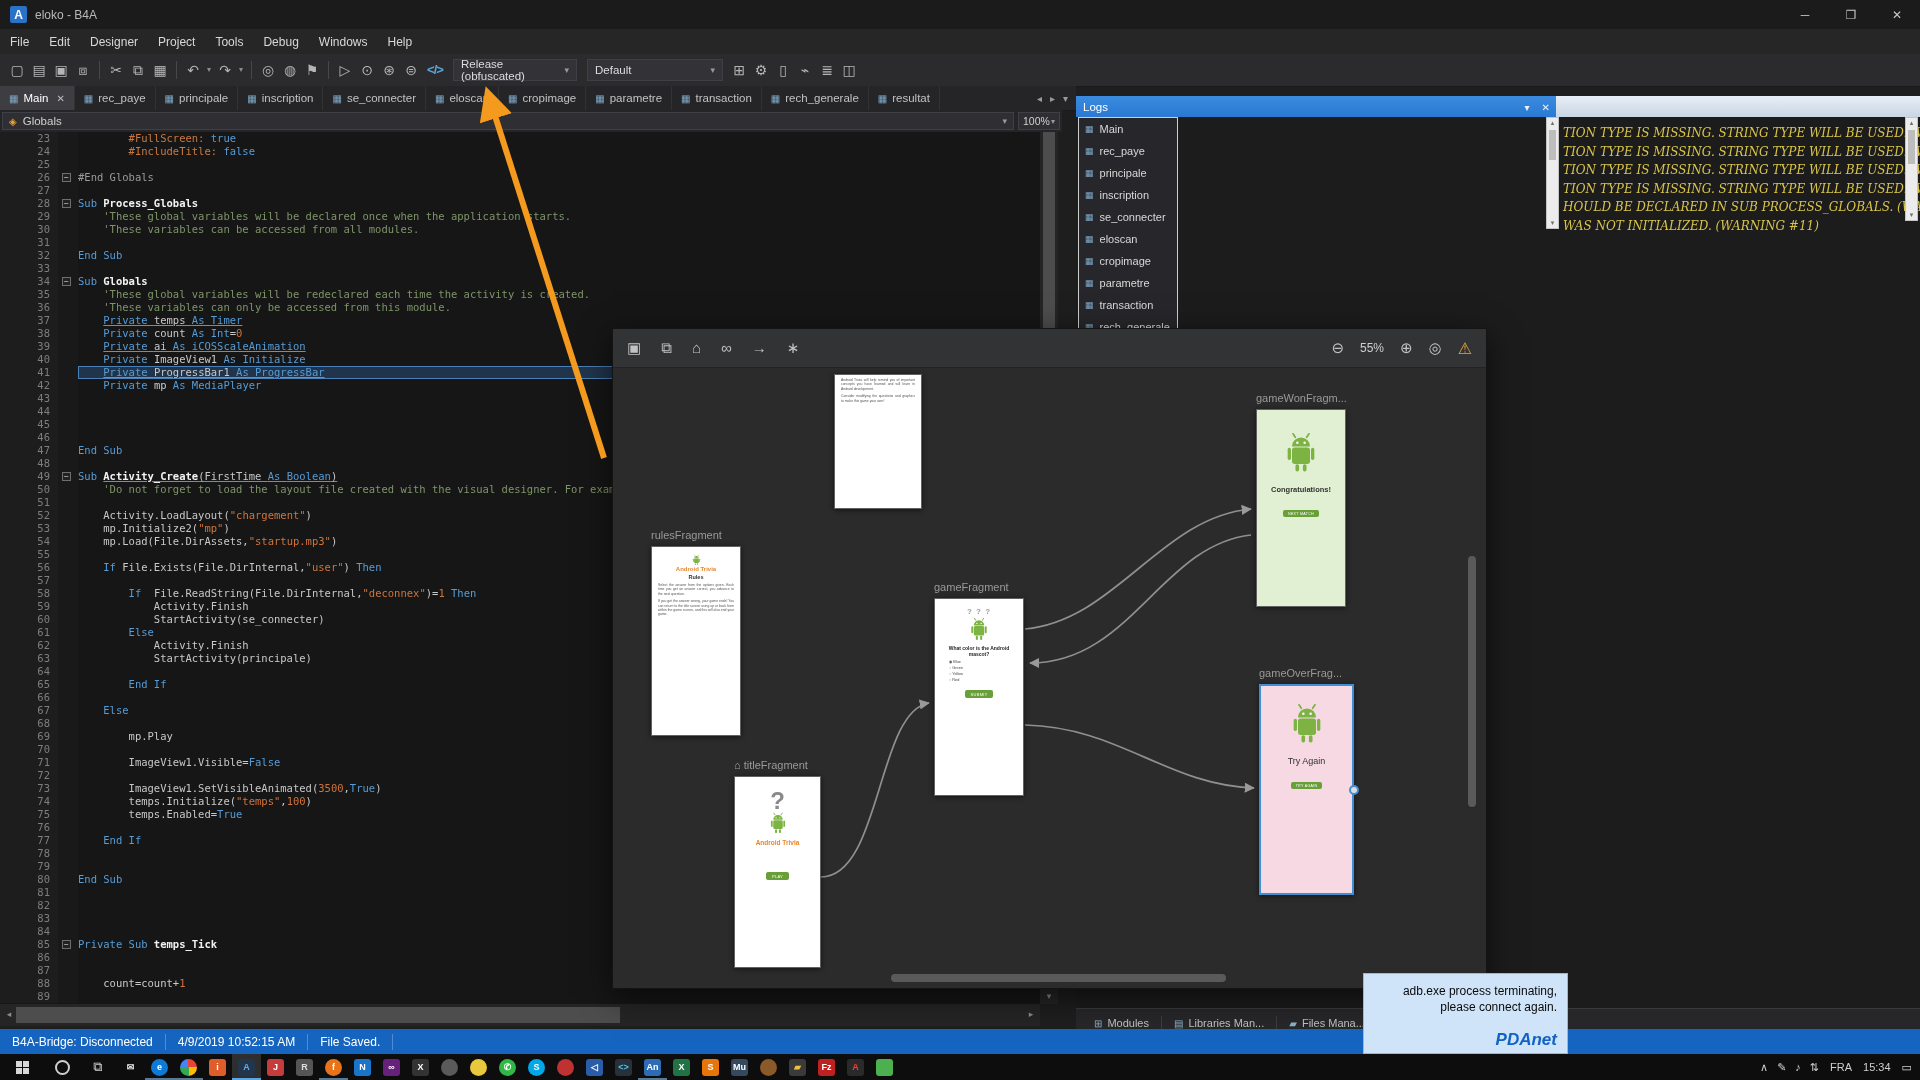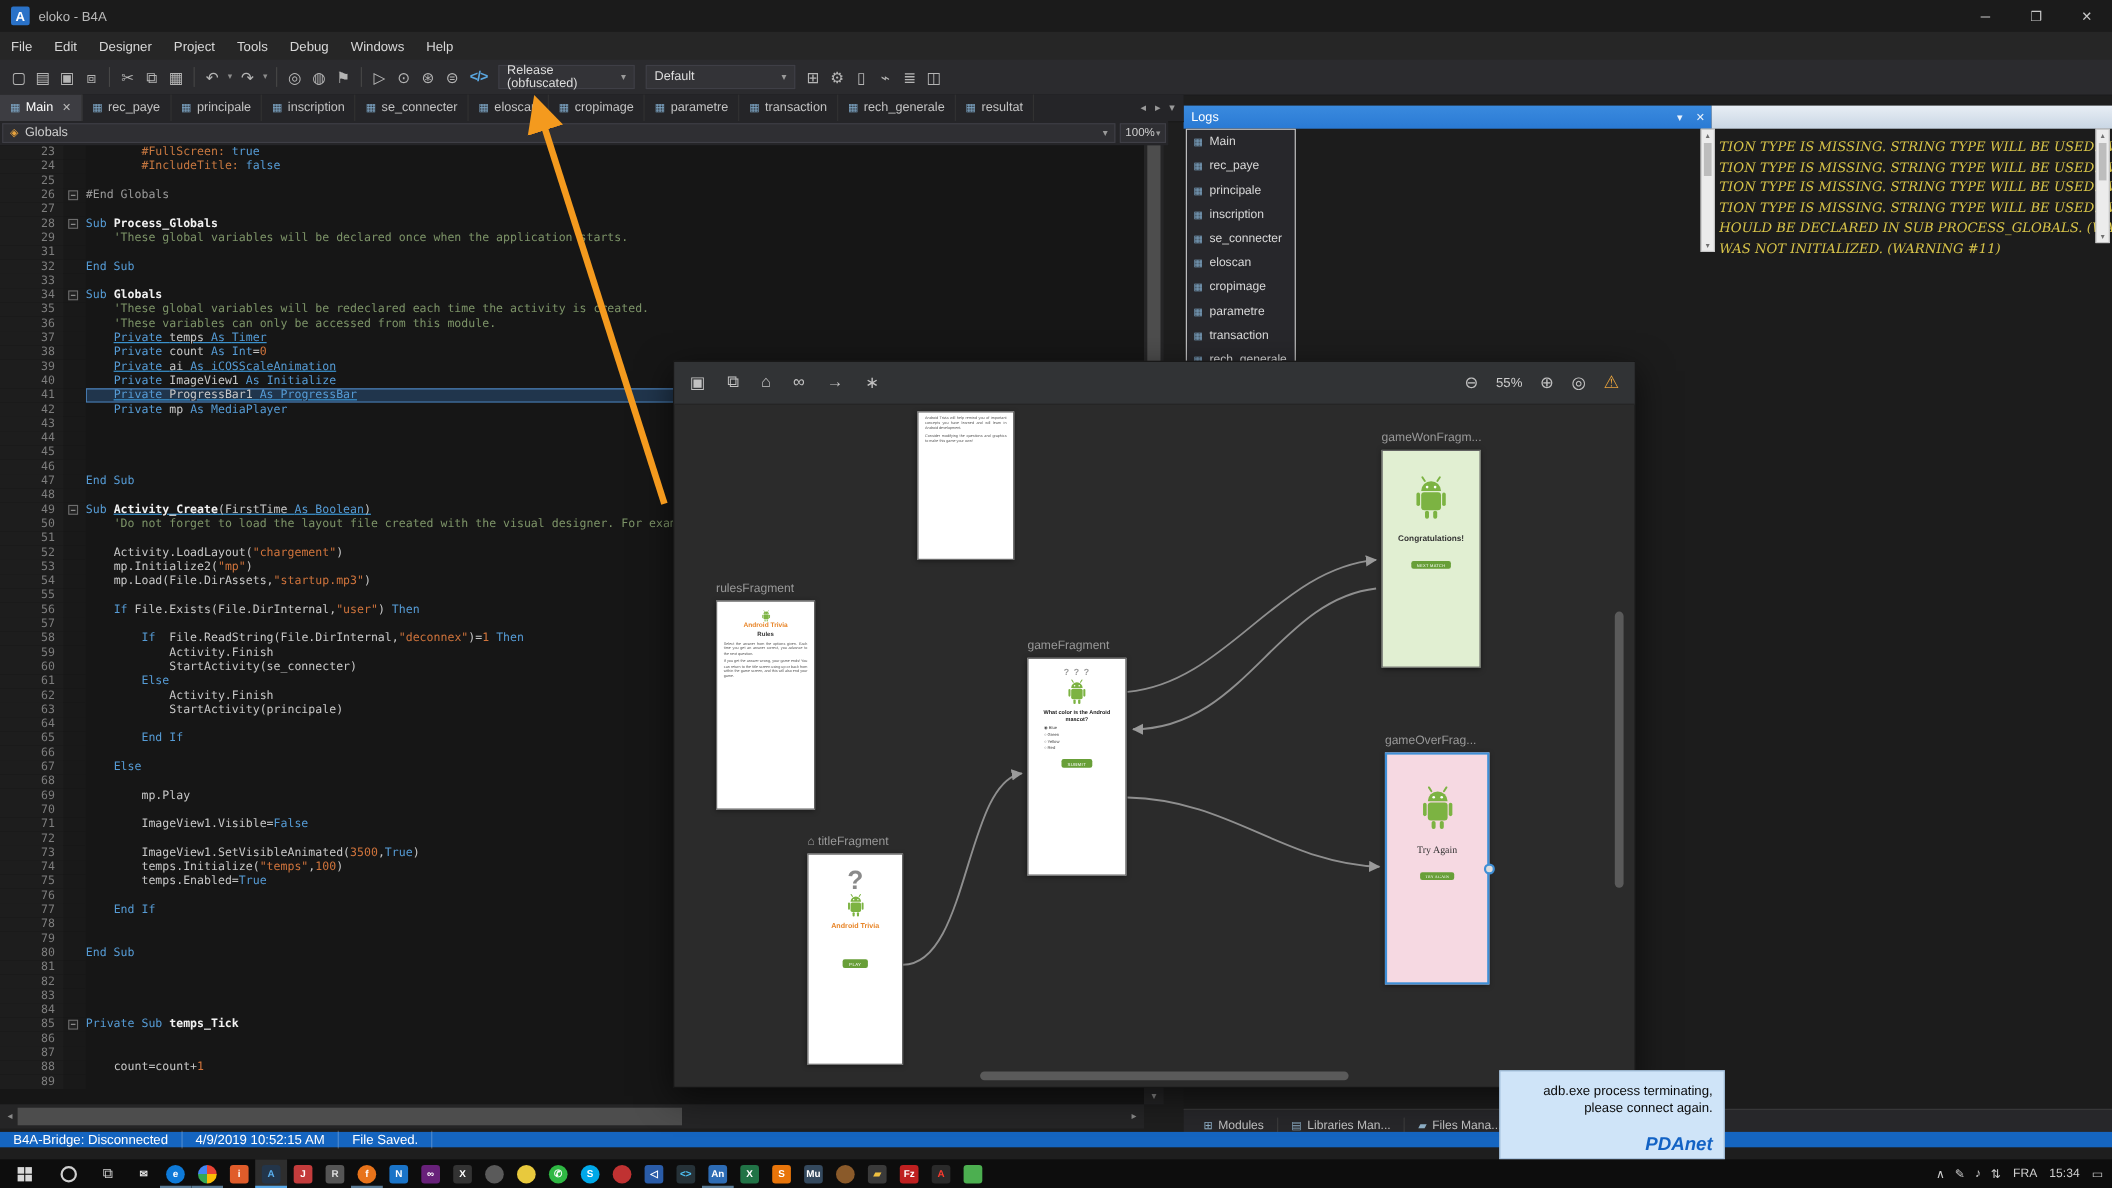--- a/index.html
+++ b/index.html
@@ -68,21 +68,21 @@
   .wsb{position:absolute;width:13px;background:#ececec;border:1px solid #c4c4c4;box-sizing:border-box}
   .wsb .a{position:absolute;left:0;width:100%;text-align:center;color:#707070;font-size:7px}
   .wsb .t{position:absolute;left:2px;width:7px;background:#bdbdbd}
   .paneltabs{position:absolute;left:0;top:912px;width:844px;height:29px;background:#27272a;border-top:1px solid #3a3a3a;display:flex;align-items:center;gap:4px;padding-left:10px;box-sizing:border-box}
   .ptab{display:flex;align-items:center;gap:5px;font-size:11px;color:#c0c0c0;padding:0 8px;height:22px}
   .ptab .pic{font-size:10px;color:#8fb0c8}
   .ptab.active{color:#4aa3ff}
   .ptab.active .pic{color:#4aa3ff}
   .ptsep{width:1px;height:14px;background:#3d3d3d}
   
-  .statusbar{position:absolute;left:0;top:1029px;right:0;height:14px;background:#1565c0;display:flex;align-items:center;color:#fff;font-size:12px;z-index:10}
+  .statusbar{position:absolute;left:0;top:1029px;right:0;height:25px;background:#1565c0;display:flex;align-items:center;color:#fff;font-size:12px;z-index:10}
   .stseg{padding:0 12px;border-right:1px solid rgba(255,255,255,.25);height:16px;display:flex;align-items:center}
   
   .ov{position:absolute;left:612px;top:328px;width:873px;height:659px;background:#2b2b2b;border:1px solid #141414;box-shadow:0 8px 30px rgba(0,0,0,.6);z-index:20}
   .ovtb{position:absolute;left:0;top:0;right:0;height:39px;background:#313335;border-bottom:1px solid #232323;display:flex;align-items:center;padding:0 14px;gap:20px;box-sizing:border-box}
   .ovi{color:#c2c2c2;font-size:15px}
   .ovright{margin-left:auto;display:flex;align-items:center;gap:16px}
   .ovzoomtxt{color:#cfcfcf;font-size:12px}
   .ovi.warn{color:#e8a33d;font-size:16px}
   .connsvg{position:absolute;left:0;top:0;width:873px;height:659px}
   .frag-label{position:absolute;color:#999999;font-size:11px;white-space:nowrap}
@@ -291,20 +291,25 @@
           <span class="foldbox">−</span>
         </span>
         <span class="cl"><span class="tk-k">Sub </span><span class="tk-b">Process_Globals</span></span>
       </div>
       <div class="row">
         <span class="ln">29</span>
         <span class="fgut"></span>
         <span class="cl"><span class="tk-c">	'These global variables will be declared once when the application starts.</span></span>
       </div>
       <div class="row">
+        <span class="ln">30</span>
+        <span class="fgut"></span>
+        <span class="cl"><span class="tk-c">	'These variables can be accessed from all modules.</span></span>
+      </div>
+      <div class="row">
         <span class="ln">31</span>
         <span class="fgut"></span>
         <span class="cl"></span>
       </div>
       <div class="row">
         <span class="ln">32</span>
         <span class="fgut"></span>
         <span class="cl"><span class="tk-k">End Sub</span></span>
       </div>
       <div class="row">
@@ -790,21 +795,21 @@
                 <circle cx="9.9" cy="7.4" r="0.7" fill="#fff"></circle>
                 <circle cx="14.1" cy="7.4" r="0.7" fill="#fff"></circle>
               </g>
             </svg>
             <div style="color: rgb(51, 51, 51); font-size: 7.5px; margin-top: 10px; font-weight: bold;">Congratulations!</div>
             <div class="gbtn" style="margin-top: 16px; font-size: 3.6px; padding: 1.5px 5px;">NEXT MATCH</div>
           </div>
         </div>
         <div class="frag-label" style="left: 646px; top: 338px;">gameOverFrag...</div>
         <div class="card selected" style="left: 646px; top: 355px; width: 95px; height: 211px; background: rgb(246, 217, 226);">
-          <div class="centercol" style="padding-top: 26px; font-family: Liberation Serif, serif;">
+          <div class="centercol" style="padding-top: 15px;">
             <svg width="42" height="45" viewBox="0 0 24 26">
               <g fill="#7cb342">
                 <path d="M6.8 9.5 A5.2 5.2 0 0 1 17.2 9.5 Z"></path>
                 <rect x="6.8" y="10.1" width="10.4" height="9.5" rx="1.6"></rect>
                 <rect x="4.3" y="10.3" width="1.9" height="7" rx="0.95"></rect>
                 <rect x="17.8" y="10.3" width="1.9" height="7" rx="0.95"></rect>
                 <rect x="8.8" y="19.8" width="2.1" height="4.2" rx="1"></rect>
                 <rect x="13.1" y="19.8" width="2.1" height="4.2" rx="1"></rect>
                 <line x1="8.7" y1="4.2" x2="7.4" y2="2.2" stroke="#7cb342" stroke-width="1" stroke-linecap="round"></line>
                 <line x1="15.3" y1="4.2" x2="16.6" y2="2.2" stroke="#7cb342" stroke-width="1" stroke-linecap="round"></line>

